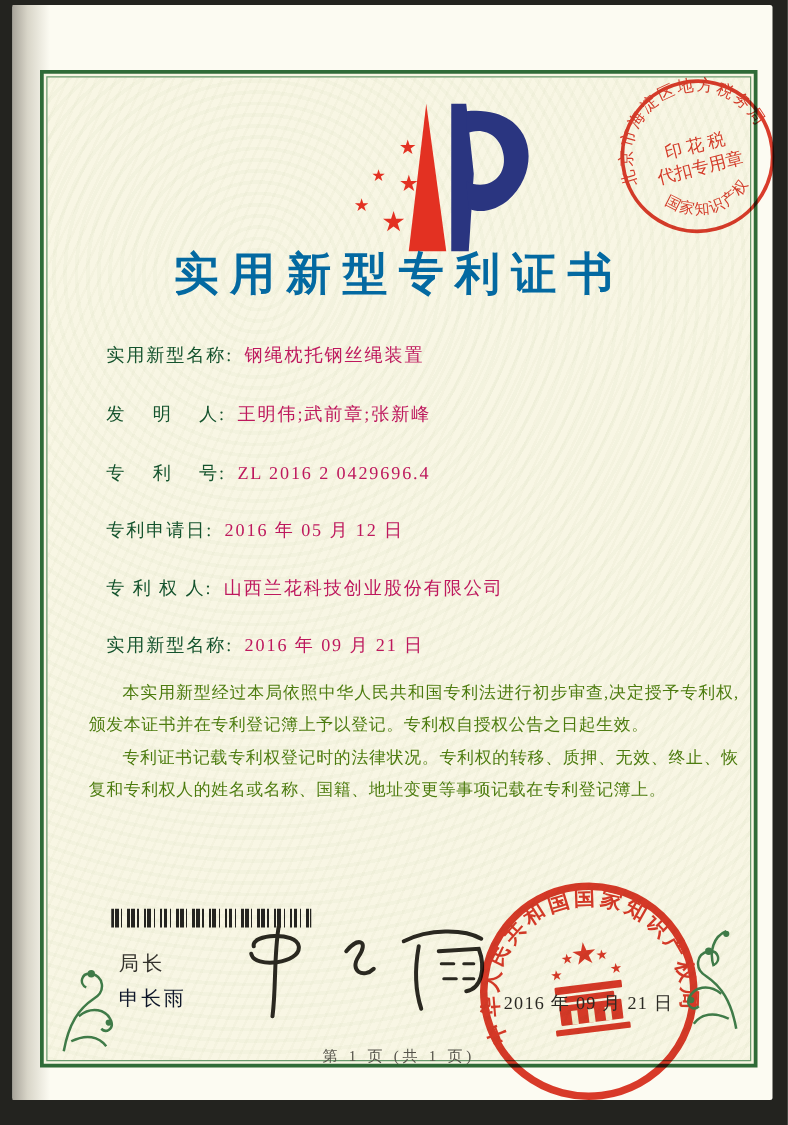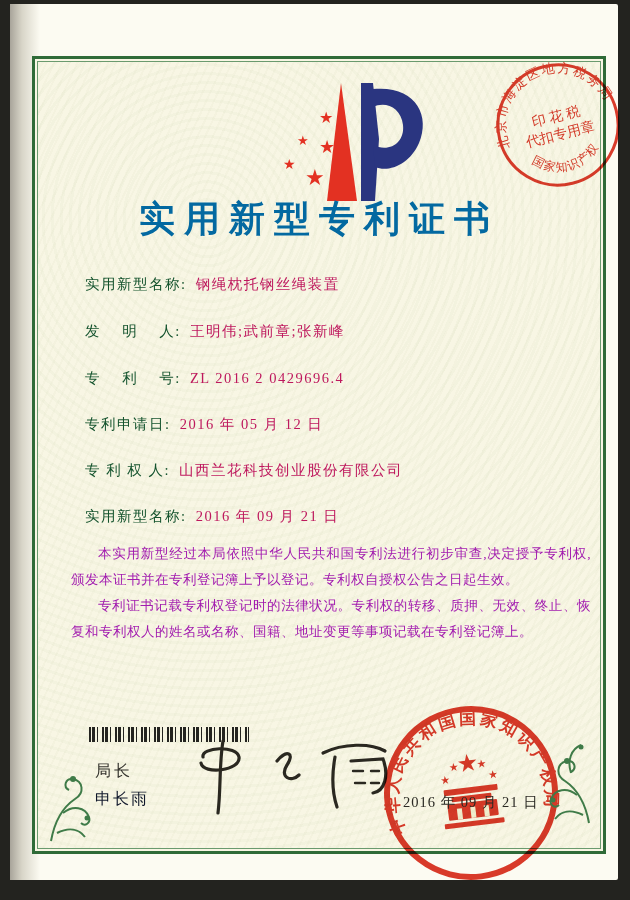--- a/index.html
+++ b/index.html
@@ -18,21 +18,21 @@
           repeating-linear-gradient(115deg, rgba(196,200,160,0.08) 0 2px, rgba(0,0,0,0) 2px 7px);}
   .cert-no{position:absolute;left:40px;top:48px;font-size:13px;color:#6e6a5e;letter-spacing:3px;}
   .logo{position:absolute;left:232px;top:22px;width:166px;height:122px;}
   .doc-title{position:absolute;left:0;top:136px;width:100%;text-align:center;
         font-size:36px;font-weight:bold;color:#0369a1;letter-spacing:9px;}
   .fields{position:absolute;left:50px;top:216px;width:500px;}
   .f-row{position:absolute;left:0;font-size:14.5px;color:#56544a;letter-spacing:1.5px;white-space:nowrap;}
   .f-row .f-label{color:#14532d;}
   .f-row .f-value{margin-left:4px;color:#be185d;}
   .paras{position:absolute;left:36px;top:482px;width:520px;}
-  .paras p{margin:0;font-size:13.5px;line-height:26px;color:#a21caf;
+  .paras p{margin:0;font-size:13.5px;line-height:26px;color:#4d7c0f;
         text-indent:2em;text-align:justify;letter-spacing:0.5px;}
   .barcode{position:absolute;left:54px;top:668px;width:160px;height:15px;
         background:repeating-linear-gradient(90deg,
           #242420 0 2px, rgba(0,0,0,0) 2px 3px,
           #242420 3px 6px, rgba(0,0,0,0) 6px 8px,
           #242420 8px 9px, rgba(0,0,0,0) 9px 13px);}
   .signer-title{position:absolute;left:60px;top:702px;font-size:16px;color:#33322c;letter-spacing:3px;}
   .signer-name{position:absolute;left:60px;top:730px;font-size:16px;color:#0f172a;letter-spacing:2px;}
   .signature{position:absolute;left:150px;top:668px;width:210px;height:100px;}
   .tax-seal{position:absolute;left:455px;top:-2px;width:136px;height:136px;
@@ -165,20 +165,21 @@
             <rect x="-16" y="14" width="5" height="11" fill="#f8f6e4"></rect>
             <rect x="-2.5" y="14" width="5" height="11" fill="#f8f6e4"></rect>
             <rect x="11" y="14" width="5" height="11" fill="#f8f6e4"></rect>
             <rect x="-30" y="28" width="60" height="5" rx="1"></rect>
           </g>
         </svg>
       </div>
 
       <div class="issue-date">2016 年 09 月 21 日</div>
 
+      <div class="page-footer">第 1 页 (共 1 页)</div>
 
       <div class="flourish br">
         <svg viewBox="0 0 70 90" width="70" height="90" fill="none" stroke="#3f7b48" stroke-width="2">
           <path d="M62,86 C58,64 50,52 38,44 C28,38 30,26 40,24 C48,23 50,32 44,35"></path>
           <path d="M56,78 C44,72 34,74 28,82"></path>
           <path d="M50,58 C40,50 28,52 24,62 C22,68 28,72 32,68"></path>
           <path d="M44,36 C40,24 44,12 54,8"></path>
           <circle cx="40" cy="24" r="3" fill="#3f7b48" stroke="none"></circle>
           <circle cx="26" cy="63" r="2.5" fill="#3f7b48" stroke="none"></circle>
           <circle cx="54" cy="10" r="2.5" fill="#3f7b48" stroke="none"></circle>

